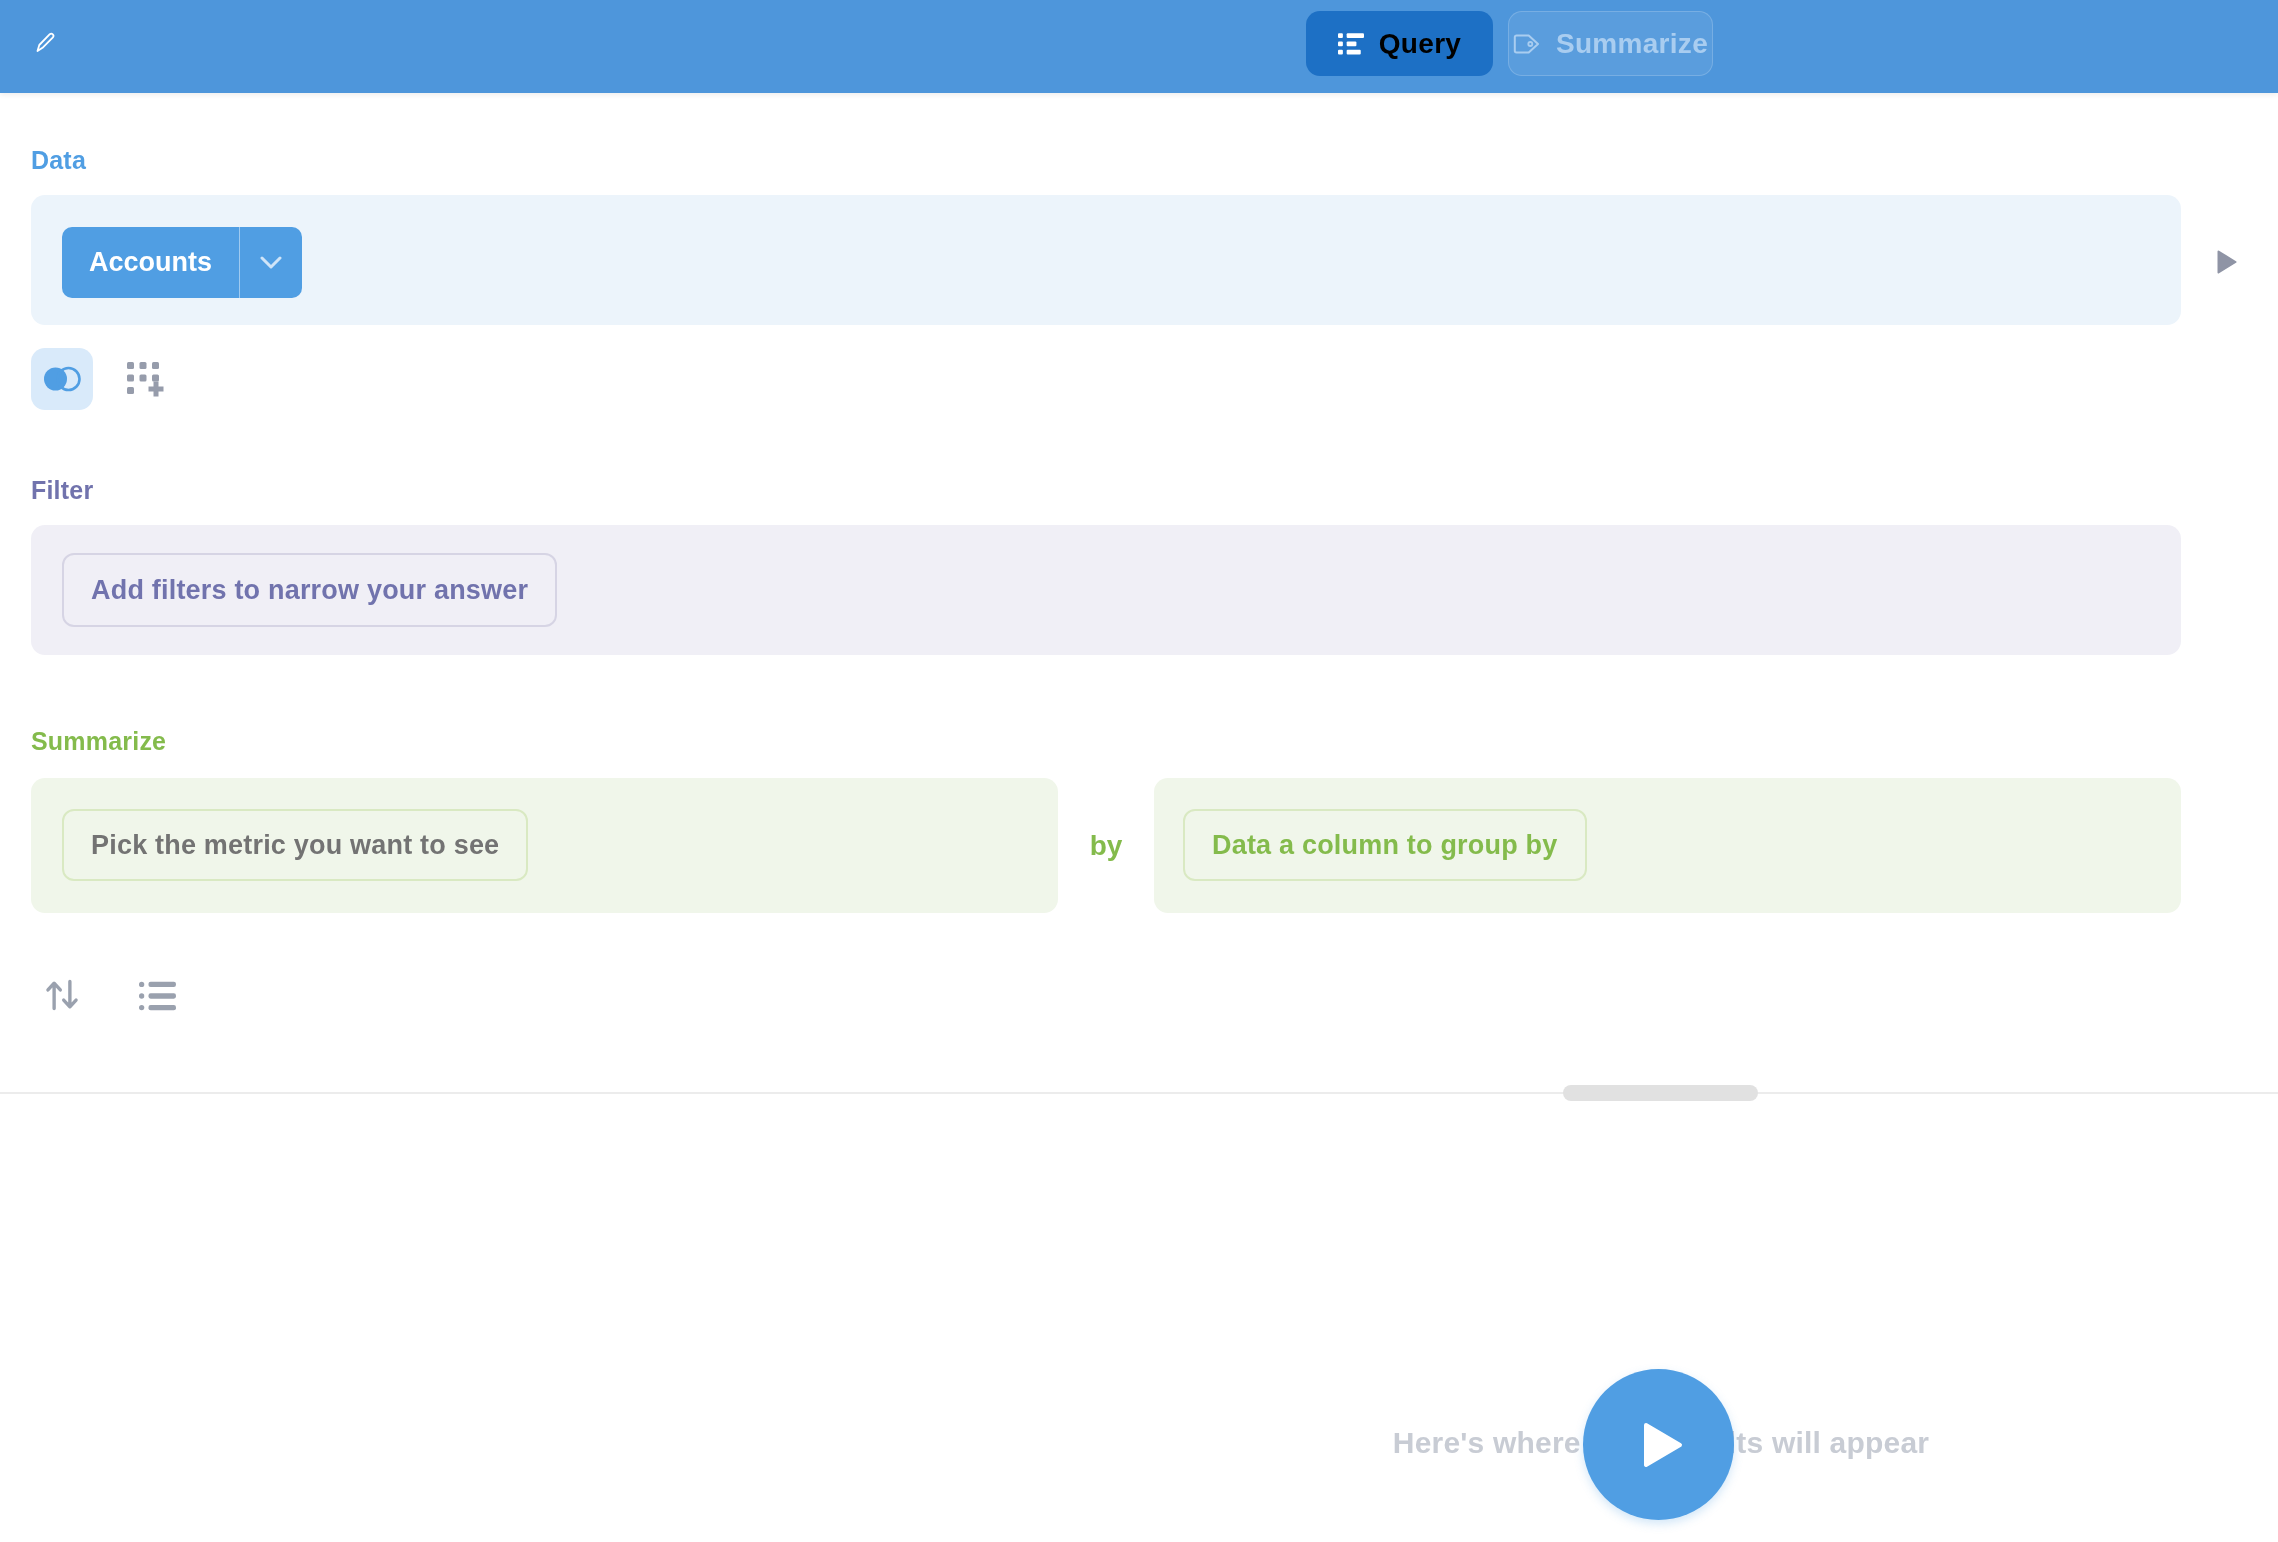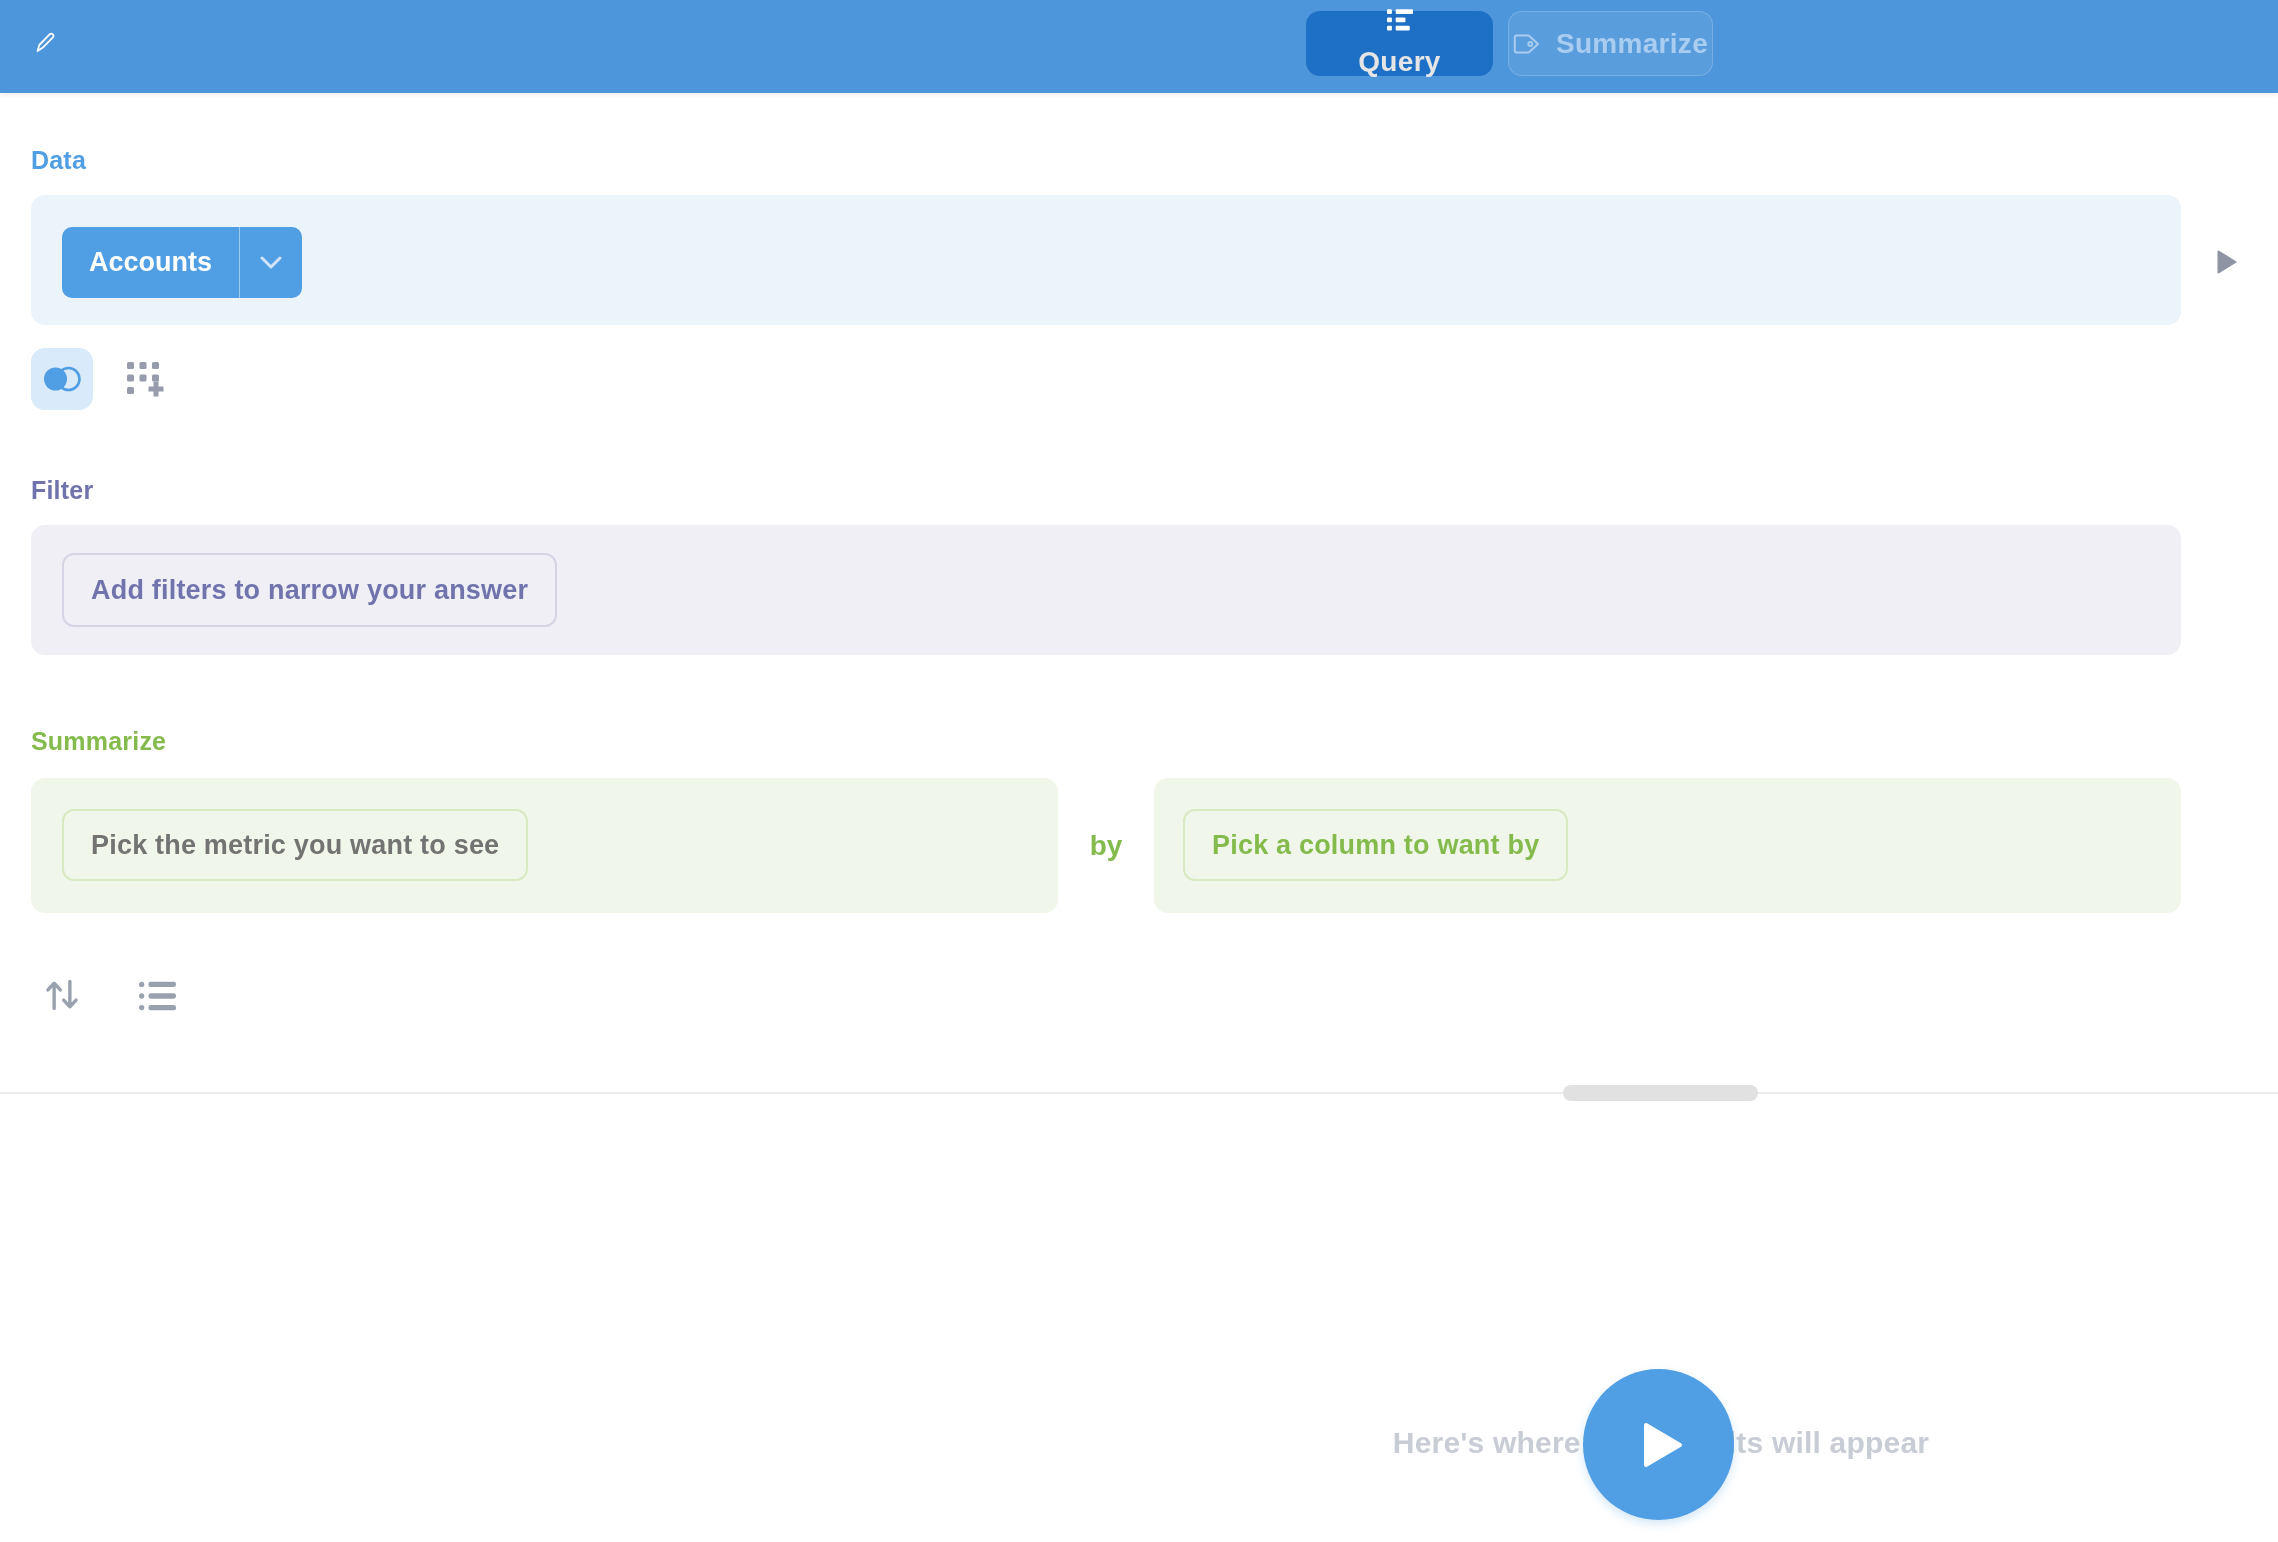--- a/index.html
+++ b/index.html
@@ -18,21 +18,21 @@
     background: #4e96db;
     box-shadow: 0 2px 5px rgba(0,0,0,0.07);
   }
   .edit-icon { position: absolute; left: 33px; top: 30px; width: 24px; height: 24px; cursor: pointer; }
   .tab {
     position: absolute; top: 11px; height: 65px;
     display: flex; align-items: center; justify-content: center; gap: 15px;
     border-radius: 14px; cursor: pointer;
     font-size: 28px; font-weight: bold; letter-spacing: 0.3px;
   }
-  .tab-query { left: 1306px; width: 187px; background: #1d70c5; color: #e5e5e5; flex-direction: column; }
+  .tab-query { left: 1306px; width: 187px; background: #1d70c5; color: #000000; }
   .tab-metadata {
     left: 1508px; width: 205px;
     background: rgba(255,255,255,0.07);
     border: 1px solid rgba(255,255,255,0.18);
     color: #a9cdf0;
   }
 
   
   .section-label { position: absolute; left: 31px; font-size: 25px; font-weight: bold; letter-spacing: 0.2px; }
   .label-data { top: 146px; color: #509ee3; }
@@ -195,21 +195,21 @@
 <button class="ghost-btn filter-add-btn">Add filters to narrow your answer</button>
 
 <div class="section-label label-summarize">Summarize</div>
 
 <div class="step-box summ-box-left"></div>
 <button class="ghost-btn metric-btn">Pick the metric you want to see</button>
 
 <div class="by-label">by</div>
 
 <div class="step-box summ-box-right"></div>
-<button class="ghost-btn group-btn">Pick a column to want by</button>
+<button class="ghost-btn group-btn">Data a column to group by</button>
 
 <span class="sort-btn">
   <svg viewBox="0 0 32 32" width="36" height="36" fill="none" stroke="#9aa1ae" stroke-width="3" stroke-linecap="round" stroke-linejoin="round">
     <path d="M9 28 V6 M3.5 11.5 L9 5.5 L14.5 11.5"></path>
     <path d="M23 4 V26 M17.5 20.5 L23 26.5 L28.5 20.5"></path>
   </svg>
 </span>
 
 <span class="limit-btn">
   <svg viewBox="0 0 36 30" width="38" height="32" fill="#9aa1ae">

